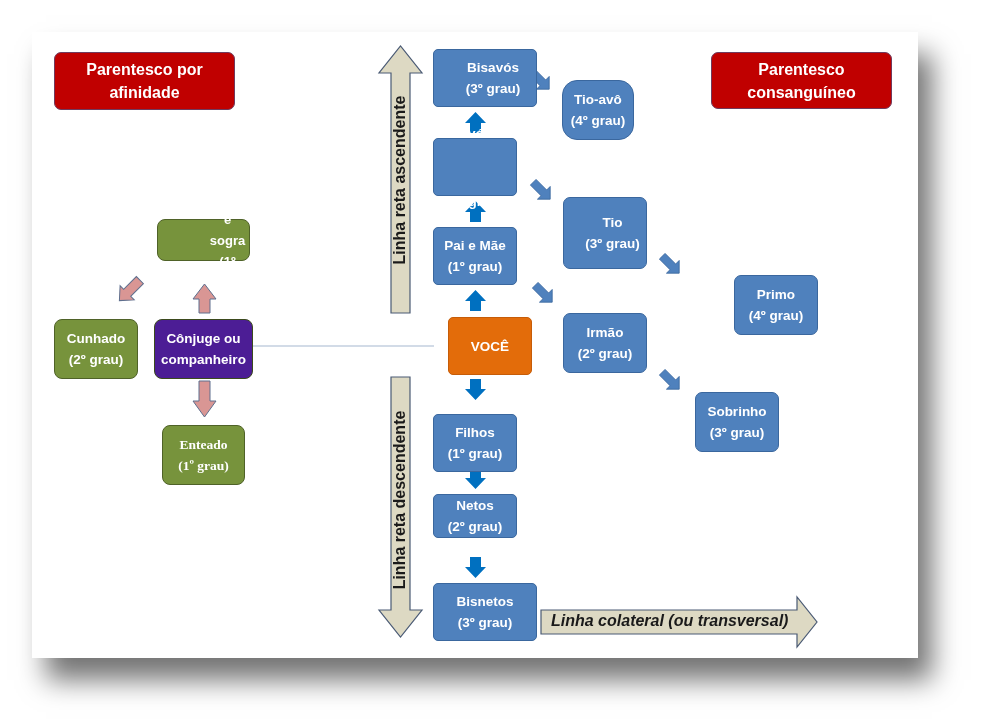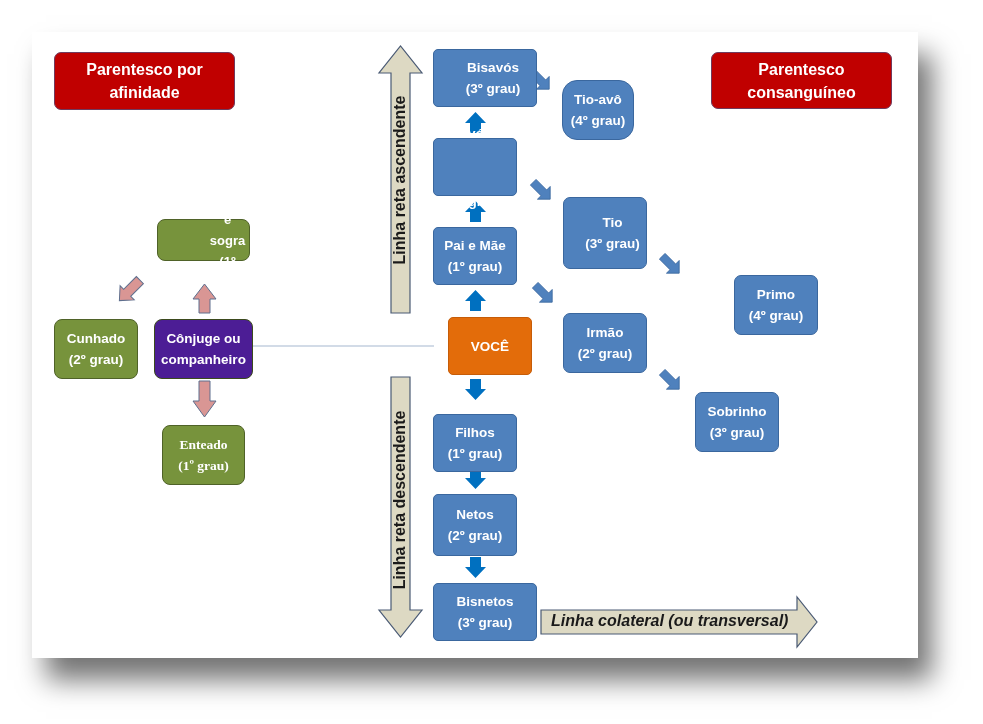--- a/index.html
+++ b/index.html
@@ -112,21 +112,21 @@
   <span>Pai e Mãe</span>
   <span>(1º grau)</span>
 </div>
 <div class="box orange" style="left:433px;top:317px;width:84px;height:58px;">
   <span>VOCÊ</span>
 </div>
 <div class="box blue" style="left:433px;top:405px;width:84px;height:58px;margin-top:9px;">
   <span>Filhos</span>
   <span>(1º grau)</span>
 </div>
-<div class="box blue" style="left:433px;top:494px;width:84px;height:62px;">
+<div class="box blue" style="left:433px;top:494px;width:84px;height:44px;justify-content:space-between;">
   <span>Netos</span>
   <span>(2º grau)</span>
 </div>
 <div class="box blue" style="left:433px;top:583px;width:104px;height:58px;">
   <span>Bisnetos</span>
   <span>(3º grau)</span>
 </div>
 
 <div class="box blue" style="left:562px;top:80px;width:72px;height:60px;border-radius:15px;">
   <span>Tio-avô</span>

